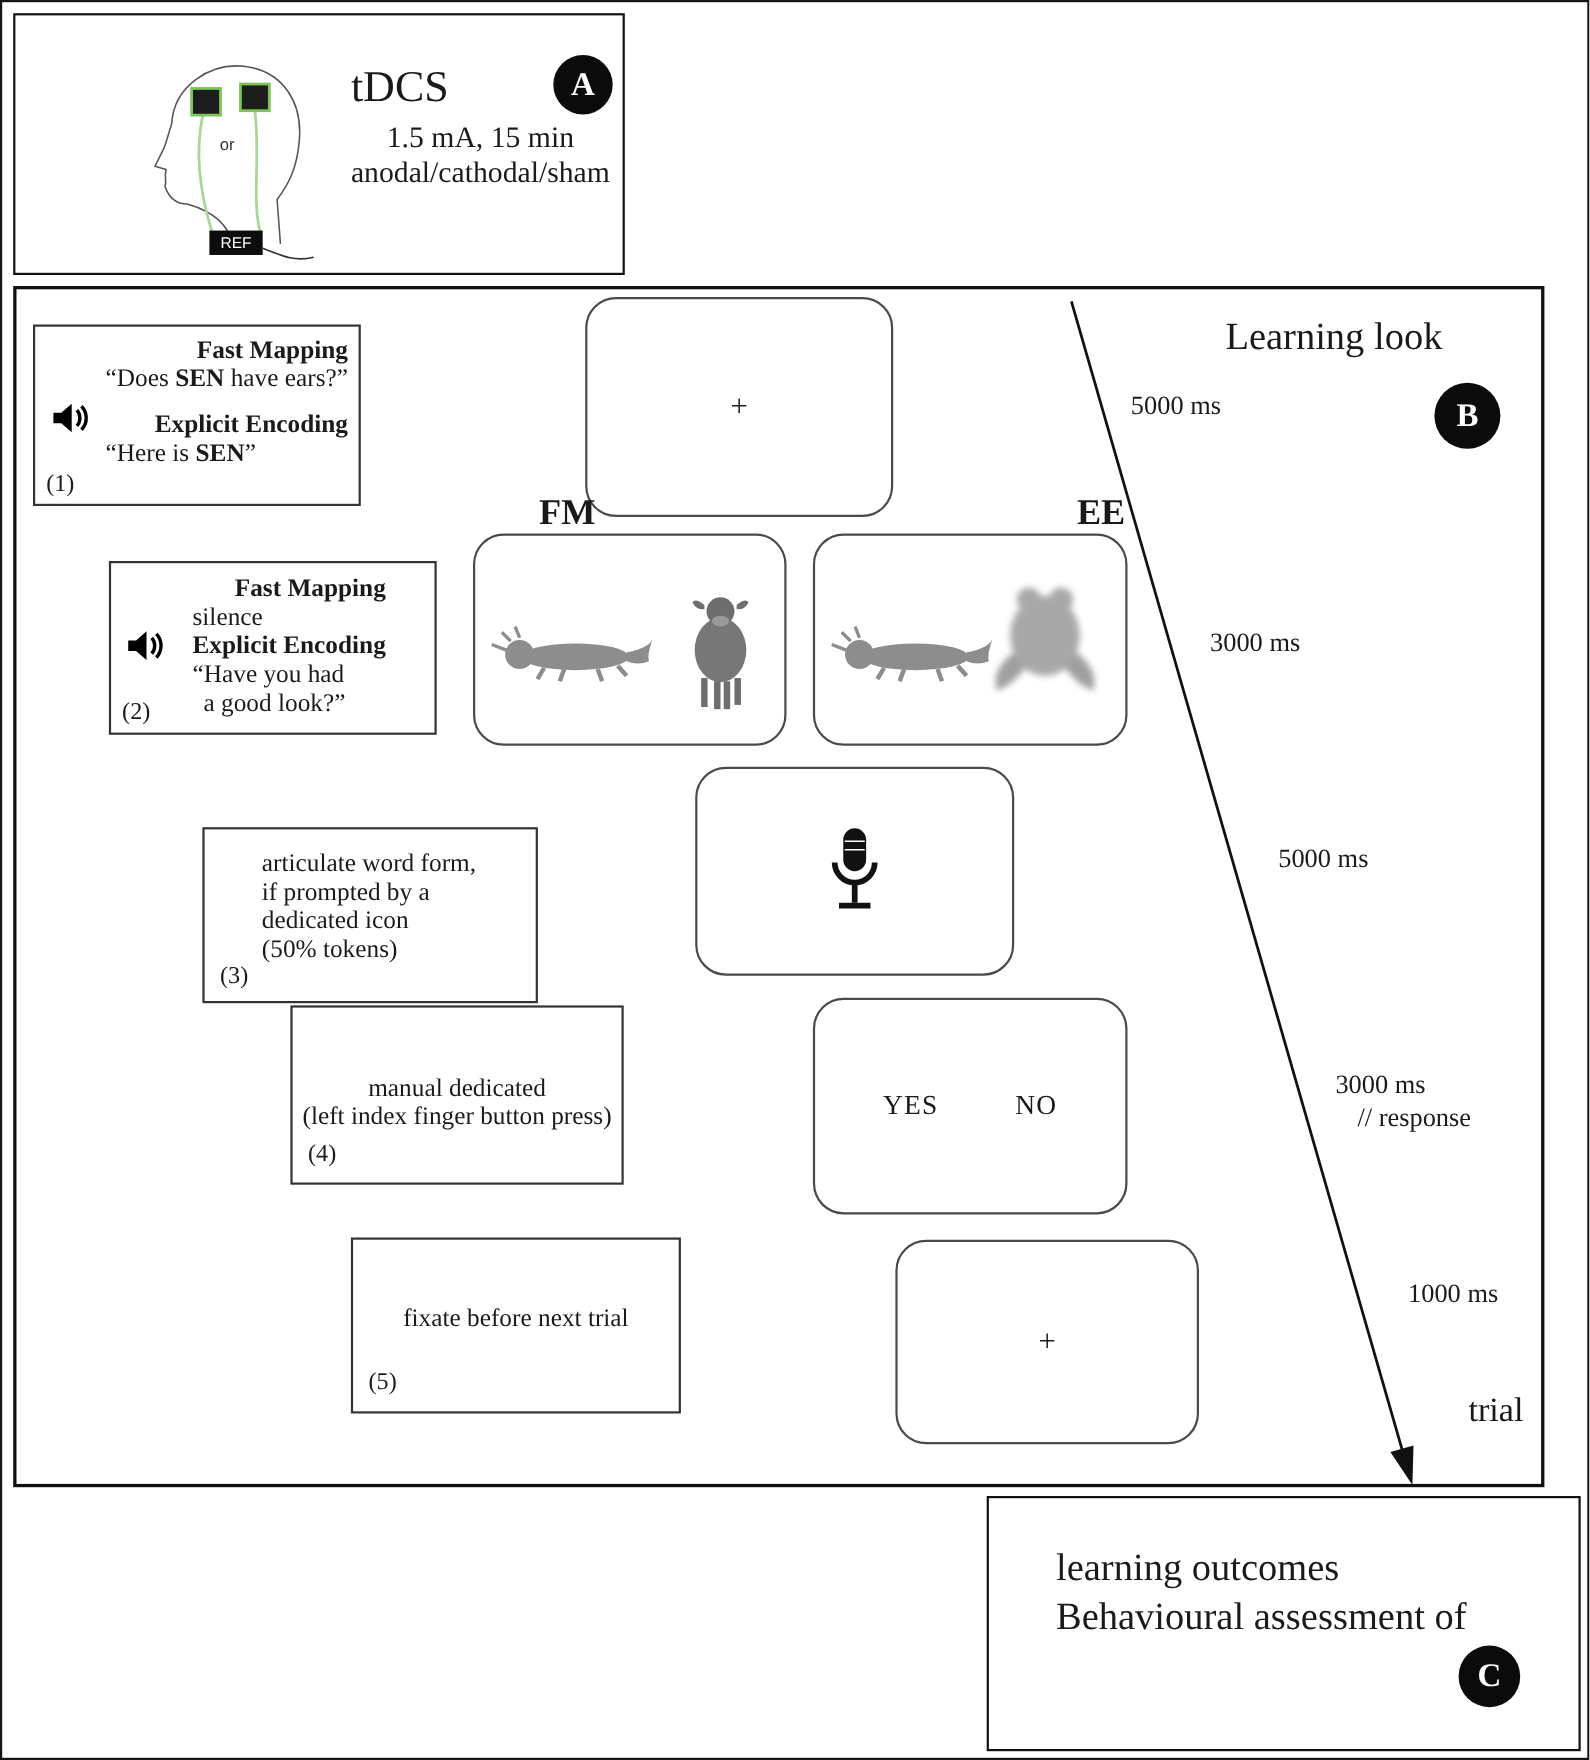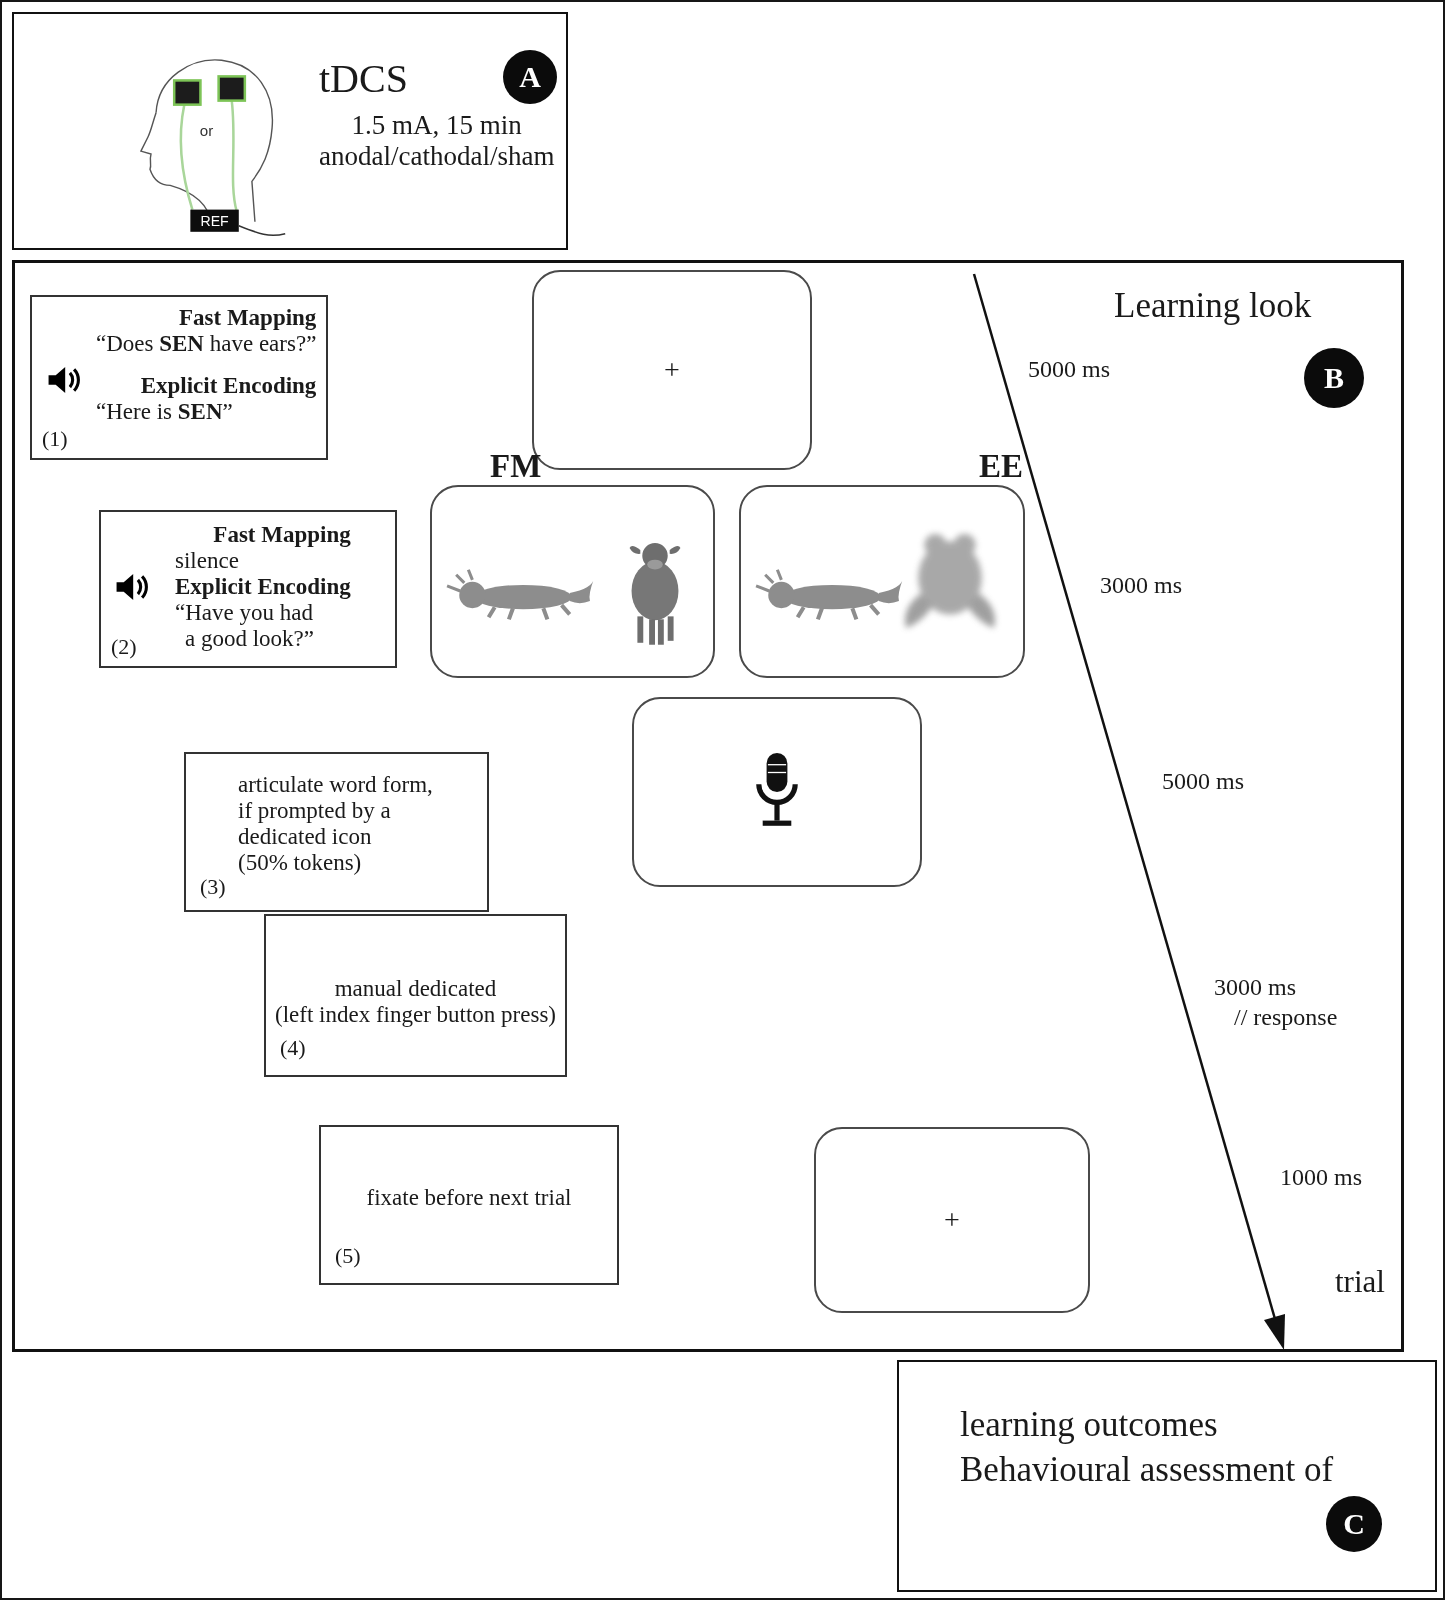--- a/index.html
+++ b/index.html
@@ -189,20 +189,24 @@
     <svg id="mic-icon" viewBox="0 0 40 64">
       <rect x="12" y="2" width="16" height="30" rx="8" fill="#111"></rect>
       <line x1="13" y1="11" x2="27" y2="11" stroke="#fff" stroke-width="1"></line>
       <line x1="13" y1="17" x2="27" y2="17" stroke="#fff" stroke-width="1"></line>
       <path d="M6 26 a14 14 0 0 0 28 0" fill="none" stroke="#111" stroke-width="4"></path>
       <line x1="20" y1="41" x2="20" y2="54" stroke="#111" stroke-width="4"></line>
       <line x1="9" y1="56" x2="31" y2="56" stroke="#111" stroke-width="4"></line>
     </svg>
   </div>
 
+  <div class="screen" id="screen-yesno">
+    <span class="yn">YES</span>
+    <span class="yn">NO</span>
+  </div>
 
   <div class="screen" id="screen-fix2">
     <div class="plus">+</div>
   </div>
 
   <div class="instr" id="instr1">
     <svg class="speaker" viewBox="0 0 32 32">
       <path d="M3 12 h6 l8 -7 v22 l-8 -7 h-6 z" fill="#000"></path>
       <path d="M21 10 a9 9 0 0 1 0 12" fill="none" stroke="#000" stroke-width="2.6"></path>
       <path d="M24.5 7 a13 13 0 0 1 0 18" fill="none" stroke="#000" stroke-width="2.6"></path>

